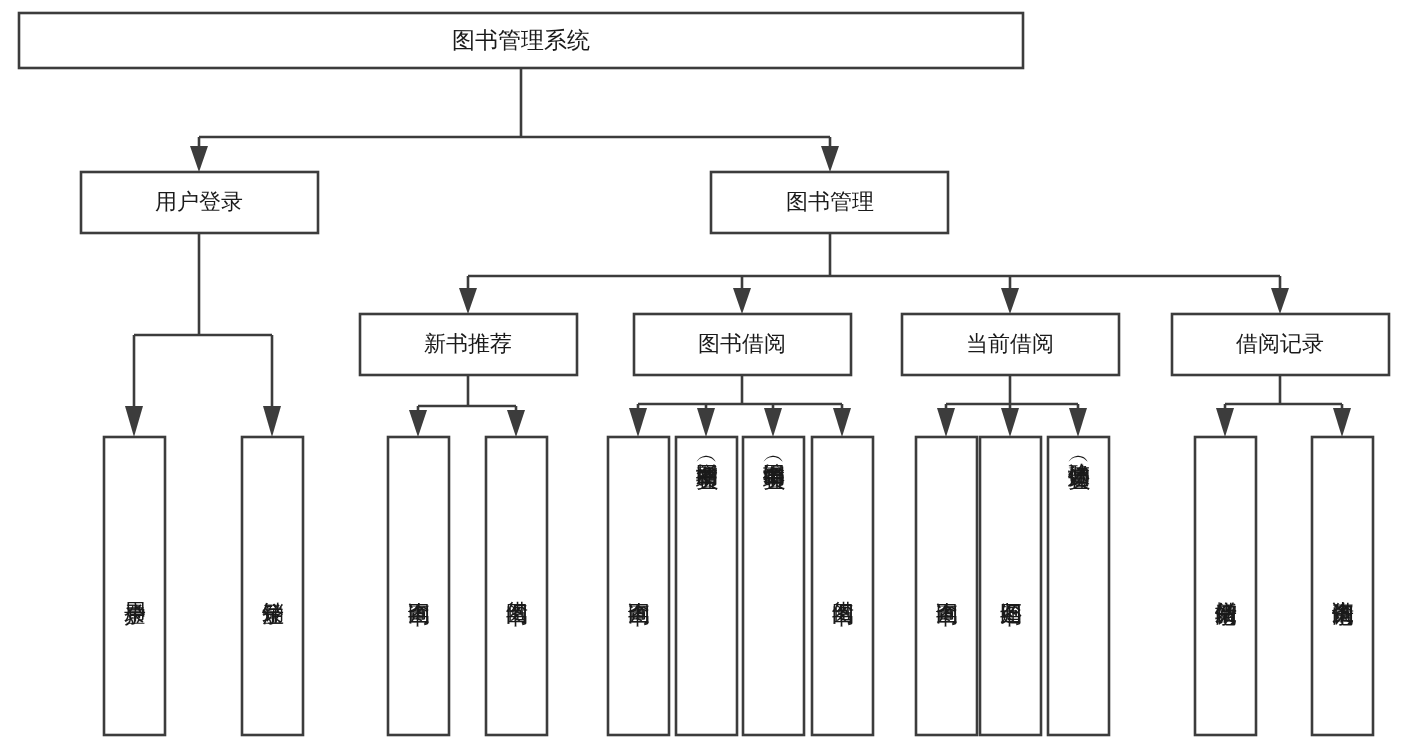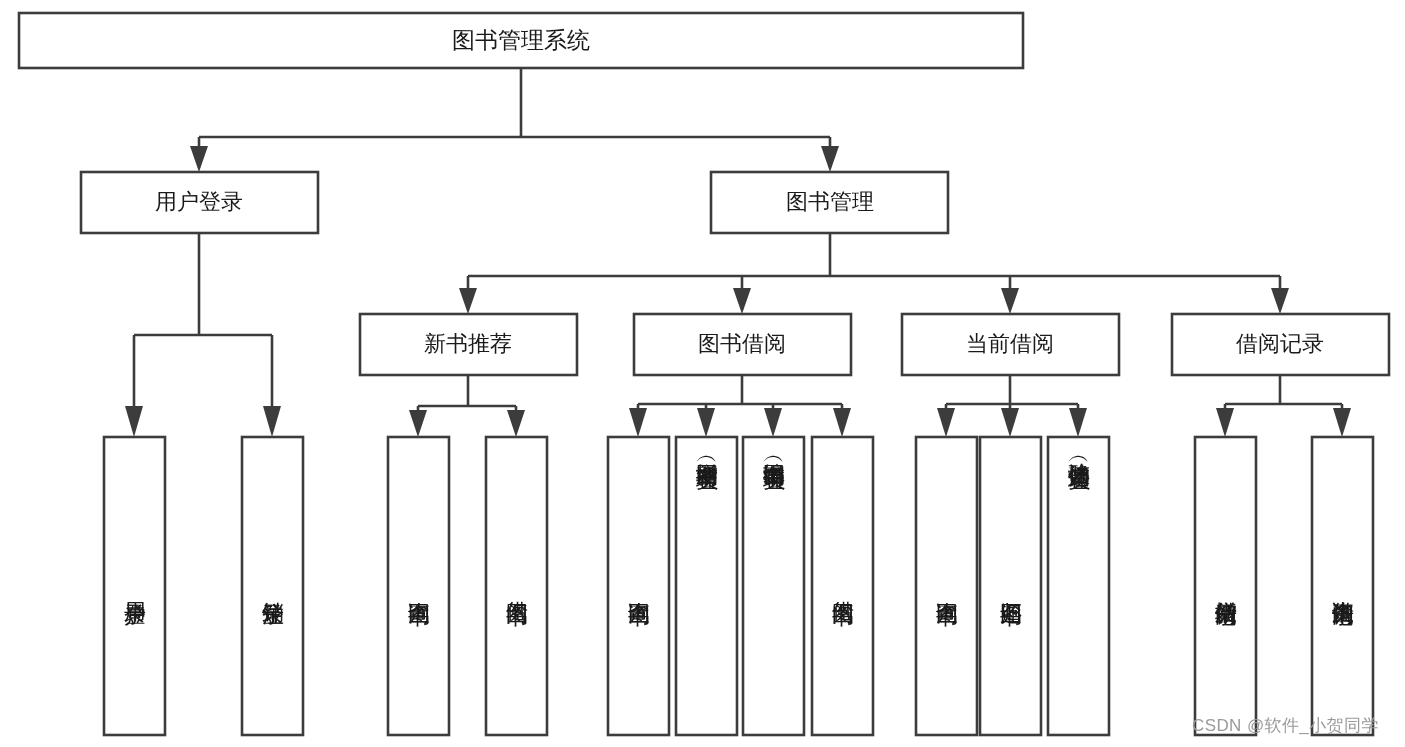--- a/index.html
+++ b/index.html
@@ -254,15 +254,14 @@
   <div class="vlabel-wrap" style="left:1048px; top:437px; width:61px; height:298px; align-items:flex-start;">
     <span class="vlabel" style="margin-top:8px;">确认归还（管理员）</span>
   </div>
   <div class="vlabel-wrap" style="left:1195px; top:437px; width:61px; height:298px;">
     <span class="vlabel">新增借阅记录</span>
   </div>
   <div class="vlabel-wrap" style="left:1312px; top:437px; width:61px; height:298px;">
     <span class="vlabel">查询借阅记录</span>
   </div>
 
-  <div class="watermark">CSDN @软件_小贺同学</div>
 
 </div>
 
 </body></html>

